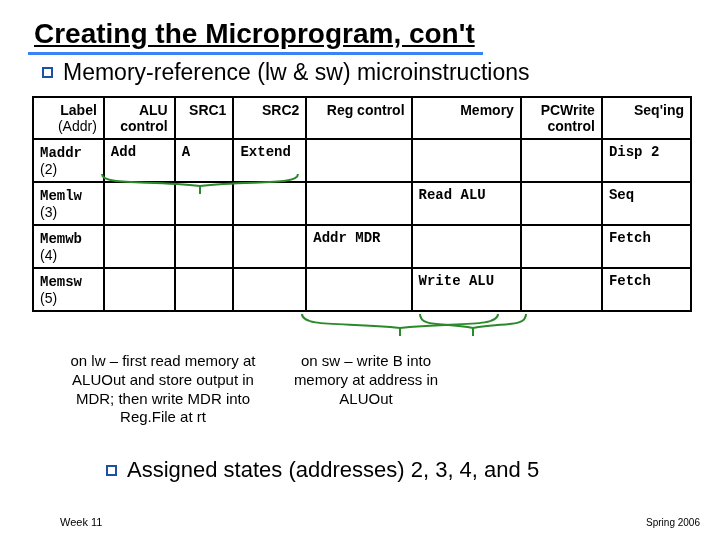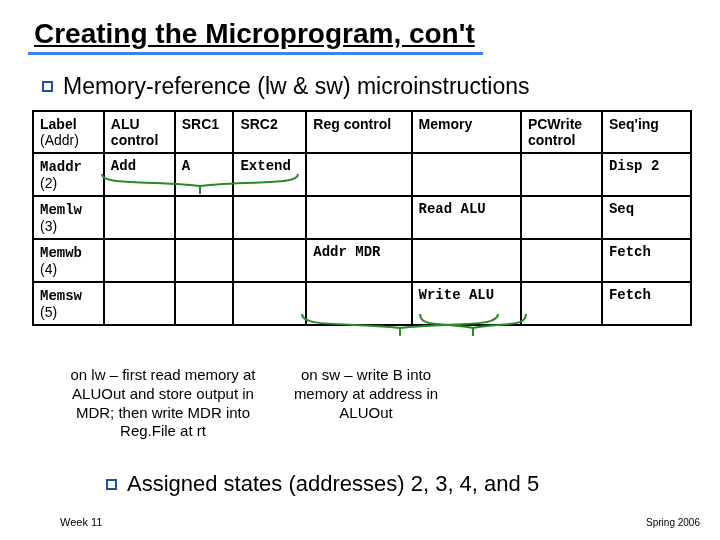--- a/index.html
+++ b/index.html
@@ -18,21 +18,21 @@
   }
   .title {
     font-size: 28px;
     font-weight: bold;
     border-bottom: 3px solid #3b82f6;
     display: inline-block;
     padding: 0 8px 2px 6px;
     text-decoration: underline;
   }
   .subtitle-row {
-    margin-top: 18px;
+    margin-top: 4px;
     display: flex;
     align-items: center;
     gap: 10px;
     padding-left: 14px;
   }
   .bullet {
     width: 11px;
     height: 11px;
     border: 2px solid #1e4fa3;
     display: inline-block;
@@ -51,20 +51,21 @@
     border: 2px solid #000;
     padding: 4px 6px;
     text-align: left;
     vertical-align: top;
     font-size: 14px;
     height: 34px;
   }
   table.micro th {
     font-weight: bold;
     font-family: Arial, Helvetica, sans-serif;
+    text-align: right;
   }
   .mono {
     font-family: "Courier New", Courier, monospace;
     font-weight: bold;
     font-size: 14px;
   }
   .plain {
     font-family: Arial, Helvetica, sans-serif;
     font-weight: normal;
   }

